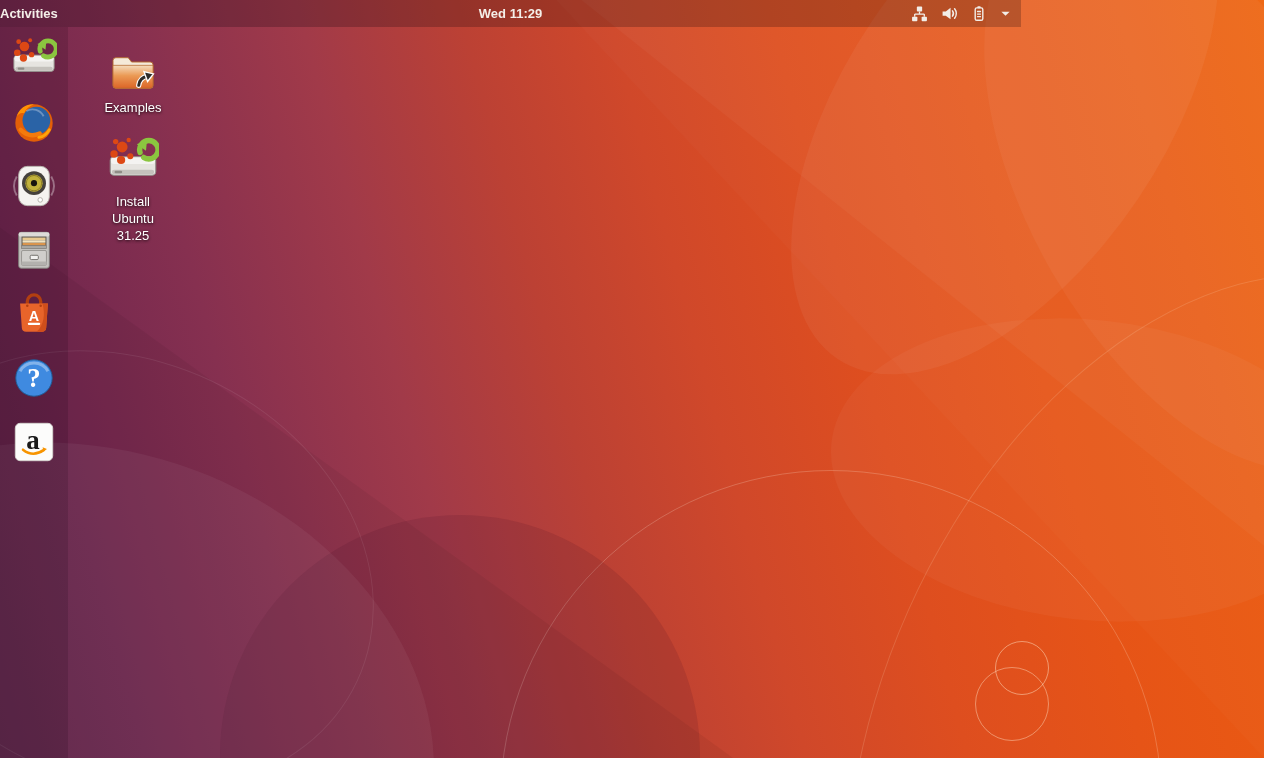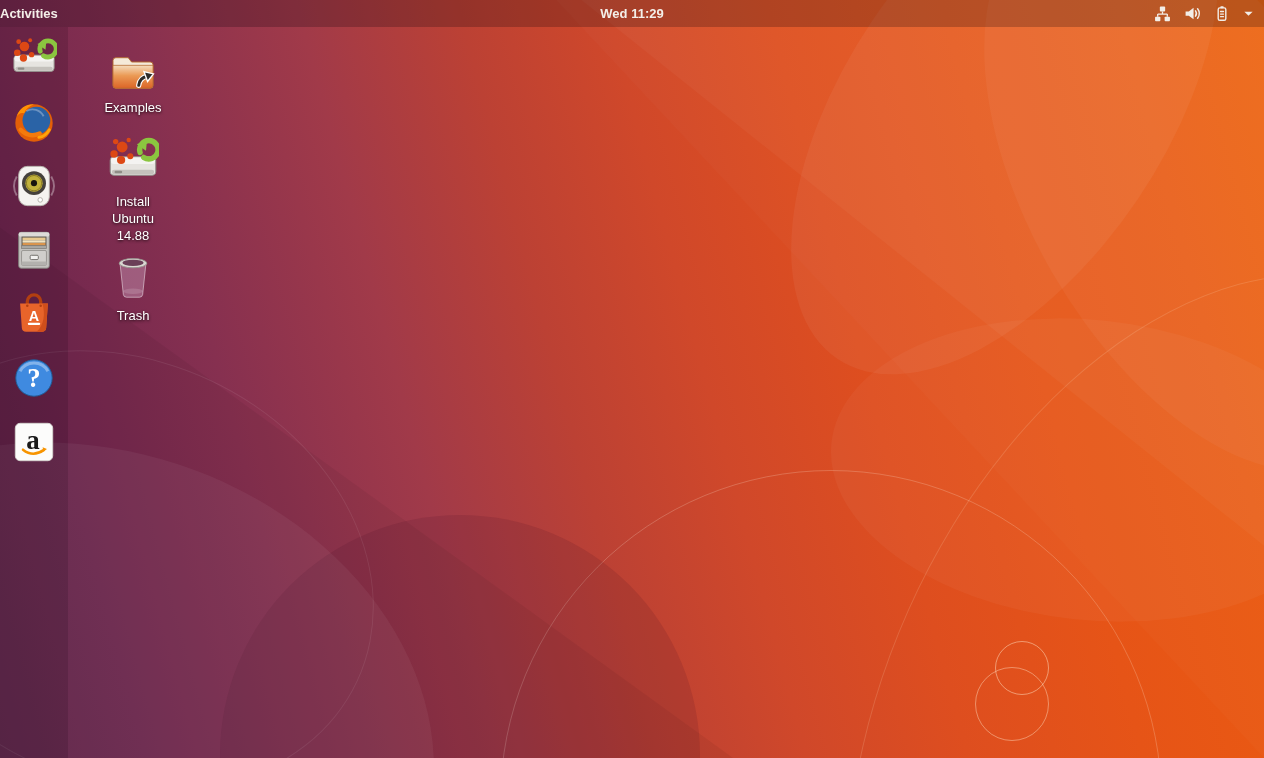--- a/index.html
+++ b/index.html
@@ -50,21 +50,21 @@
   .watermark{position:absolute;left:8px;bottom:6px;display:flex;align-items:center;gap:5px;}
   .dots{display:grid;grid-template-columns:repeat(3,8px);grid-auto-rows:8px;gap:3px;}
   .dot{width:8px;height:8px;border-radius:50%;background:rgba(255,255,255,0.28);}
   .dot.bright{background:rgba(255,255,255,0.88);}
   .wordmark{font-size:34px;font-weight:bold;letter-spacing:1px;
     color:rgba(255,255,255,0.30);line-height:1;}
   .reg{font-size:12px;vertical-align:14px;margin-left:2px;}
 
   
   .topbar{
-    position:absolute;left:0;top:0;width:1264px;height:27px;
+    position:absolute;left:0;top:0;width:1021px;height:27px;
     background:rgba(10,2,8,0.22);
     display:flex;align-items:center;
     color:#f4efe9;font-size:13px;font-weight:bold;z-index:30;
   }
   .topbar button{background:none;border:none;padding:0;margin:0;
     color:inherit;font:inherit;cursor:default;}
   .activities{margin-left:10px;}
   .clock{position:absolute;left:50%;transform:translateX(-50%);}
   .tray{position:absolute;right:10px;top:0;height:27px;
     display:flex;align-items:center;gap:13px;}
@@ -141,34 +141,23 @@
         <circle cx="14" cy="12" r="5" fill="#dd4814"></circle>
         <circle cx="6.5" cy="18.5" r="3.4" fill="#dd4814"></circle>
         <circle cx="13" cy="24" r="3.8" fill="#dd4814"></circle>
         <circle cx="21.5" cy="20.5" r="2.8" fill="#dd4814"></circle>
         <circle cx="8" cy="7" r="2.5" fill="#dd4814"></circle>
         <circle cx="20" cy="5.5" r="2" fill="#dd4814"></circle>
         <path d="M30.5 17a8.5 8.5 0 1 1 3.4 4.6" fill="none" stroke="#8bc53f" stroke-width="5" stroke-linecap="round"></path>
         <path d="M27.5 9.5l9.5-4.5-1 10.5z" fill="#8bc53f"></path>
       </svg>
     </span>
-    <span class="di-label">Install Ubuntu 14.88</span>
-  </div>
-
-  <div class="di di-trash">
-    <span>
-      <svg width="42" height="46" viewBox="0 0 44 50">
-        <path d="M8 11l3.5 33a3.5 3.5 0 0 0 3.5 3h14a3.5 3.5 0 0 0 3.5-3L36 11z" fill="rgba(205,160,190,0.42)" stroke="rgba(250,245,250,0.55)"></path>
-        <ellipse cx="22" cy="40.5" rx="10.5" ry="3" fill="rgba(255,255,255,0.14)"></ellipse>
-        <ellipse cx="22" cy="10" rx="15" ry="5" fill="#dbd8d3" stroke="#96938d"></ellipse>
-        <ellipse cx="22" cy="9.6" rx="11.5" ry="3.4" fill="#6b3f58"></ellipse>
-      </svg>
-    </span>
-    <span class="di-label">Trash</span>
-  </div>
+    <span class="di-label">Install Ubuntu 31.25</span>
+  </div>
+
 
   <div class="dock">
 
     <button class="dock-item">
       <span>
         <svg viewBox="0 0 48 48">
           <rect x="3" y="21" width="42" height="17" rx="3.5" fill="#e6e4e0" stroke="#92908b"></rect>
           <rect x="3.6" y="21.6" width="40.8" height="6" rx="3" fill="#f4f3f1"></rect>
           <rect x="4.5" y="33" width="39" height="4.2" rx="2.1" fill="#c4c1bc"></rect>
           <rect x="7" y="34" width="7" height="2.2" rx="1.1" fill="#8f8c86"></rect>

